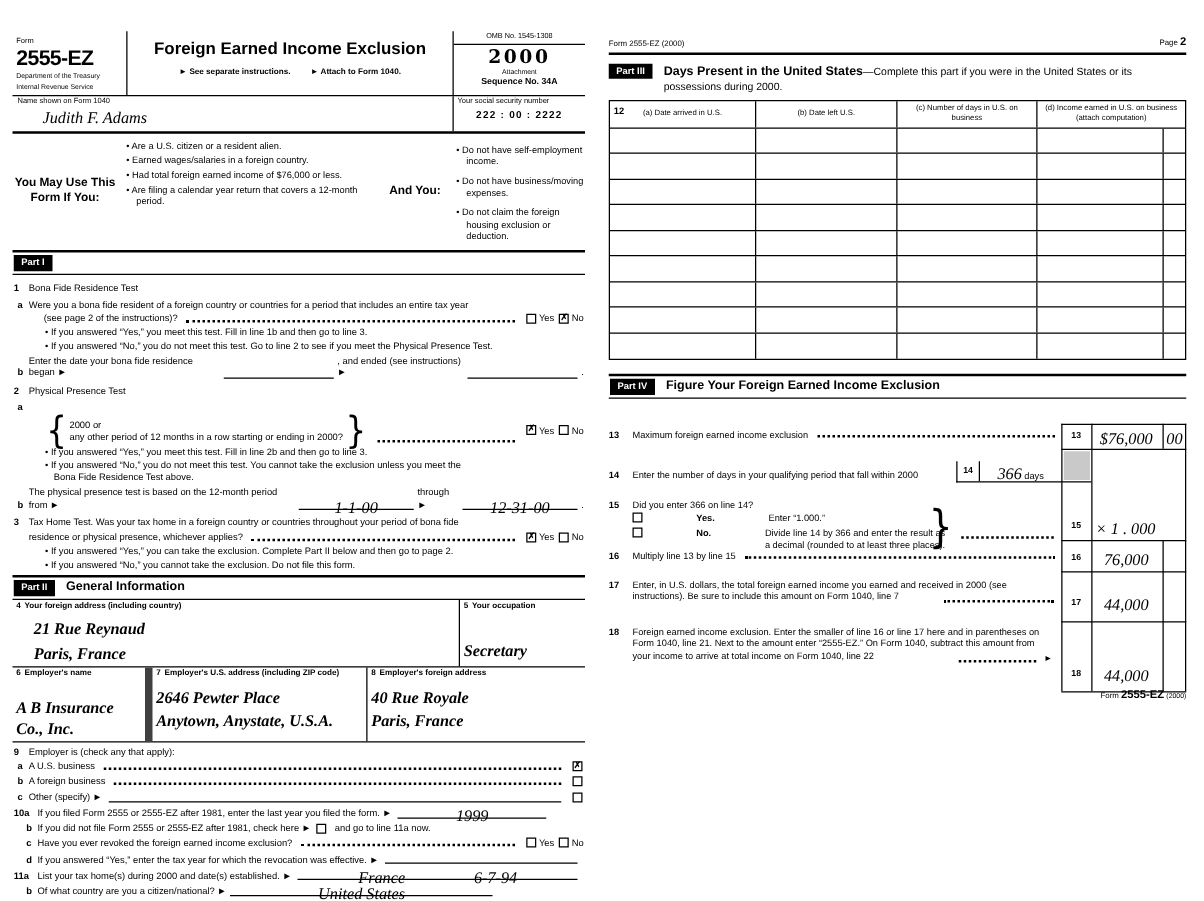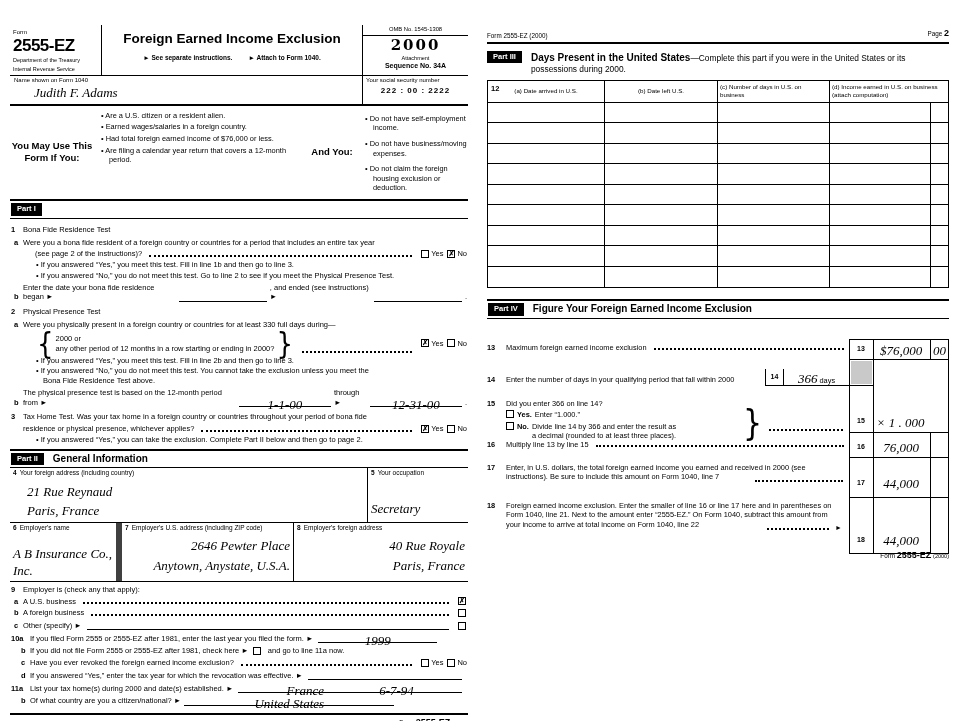--- a/index.html
+++ b/index.html
@@ -64,25 +64,25 @@
   .cbl { margin-left: 1px; font-size: 7.5px; flex: none; }
   .blank { border-bottom: 1.2px solid #000; display: inline-block; height: 10px; margin: 0 3px; text-align: center; flex: none; }
   .sline { flex: 1; border-bottom: 1.2px solid #000; display: flex; justify-content: center; gap: 55px; margin: 0 5px 1px; height: 10px; }
   .brace { font-size: 26px; font-weight: normal; line-height: 22px; transform: scaleY(1.15); flex: none; padding: 0 2px; font-family: "DejaVu Sans", sans-serif; }
   .bracecol { display: flex; flex-direction: column; }
 
   
   .t2 { border-bottom: 1.5px solid #000; }
   .t2r1 { display: flex; border-bottom: 1px solid #000; min-height: 46px; }
   .t2r2 { display: flex; min-height: 43px; }
-  .tcell { padding: 1px 3px; }
+  .tcell { padding: 1px 3px; font-weight: bold; }
   .flabel { font-size: 6.5px; }
   .flabel b { margin-right: 3px; }
   .addr { margin: 4px 0 0 14px; line-height: 1.5; }
-  .addrc { margin-top: 4px; line-height: 1.5; text-align: right; }
+  .addrc { margin-top: 4px; line-height: 1.5; text-align: left; }
   .c4 { flex: 1; border-right: 1px solid #000; }
   .c5 { width: 100px; display: flex; flex-direction: column; }
   .c5v { margin-top: auto; margin-bottom: 3px; }
   .c6 { width: 112px; border-right: 6px solid #404040; }
   .c7 { width: 172px; border-right: 1px solid #000; }
   .c8 { flex: 1; }
 
   
   .foot { border-top: 2px solid #000; margin-top: 3px; padding-top: 2px; display: flex; align-items: flex-end; font-size: 6.3px; }
   .foot .fl1 { flex: 1; }
@@ -90,21 +90,21 @@
   .fnum { font-weight: bold; font-size: 9px; }
   .fyr { font-size: 5.5px; }
 
   
   .p2hdr { display: flex; justify-content: space-between; align-items: flex-end; border-bottom: 2px solid #000; padding-bottom: 2px; font-size: 6.3px; }
   .pagenum { font-weight: bold; font-size: 9px; }
   .p3bar { display: flex; gap: 9px; margin-top: 7px; align-items: flex-start; }
   .p3title { font-size: 8.4px; line-height: 1.3; width: 392px; }
   .p3title b { font-size: 10px; }
   .t3 { border: 1.8px solid #000; margin-top: 5px; }
-  .t3h { display: flex; border-bottom: 1.5px solid #000; min-height: 22px; font-size: 6.2px; }
+  .t3h { display: flex; border-bottom: 1.5px solid #000; min-height: 22px; font-size: 6.2px; text-align: center; }
   .t3h > div { display: flex; align-items: center; justify-content: center; padding: 1px 2px; line-height: 1.25; }
   .tca { width: 117px; border-right: 1.5px solid #000; position: relative; }
   .tcb { width: 113px; border-right: 1.5px solid #000; }
   .tcc { width: 112px; border-right: 1.5px solid #000; }
   .tcd { flex: 1; }
   .l12 { position: absolute; left: 3px; top: 3px; font-weight: bold; font-size: 7.5px; }
   .t3r { display: flex; height: 20.5px; border-bottom: 1.5px solid #000; }
   .t3r:last-child { border-bottom: 0; }
   .t3r .tcd { display: flex; padding: 0; }
   .tcdm { flex: 1; }
@@ -122,21 +122,21 @@
   .avf { right: 21px; }
   .cents { position: absolute; right: 2px; width: 15px; text-align: center; }
   .pl { position: absolute; left: 0; width: 362px; display: flex; align-items: flex-end; }
   .plp { position: absolute; left: 0; width: 350px; }
   .pldots { position: absolute; border-bottom: 2px dotted #000; height: 0; }
   .plarrow { position: absolute; font-size: 7px; }
   .box14 { position: absolute; left: 278px; top: 30px; width: 84px; height: 17px; display: flex;
            border-left: 1.4px solid #000; border-bottom: 1.6px solid #000; }
   .box14n { width: 18px; border-right: 1.4px solid #000; text-align: center; font-weight: bold; font-size: 7px; padding-top: 3px; }
   .box14v { flex: 1; text-align: center; padding-top: 2px; }
-  .cbrow { position: absolute; display: flex; align-items: flex-start; }
+  .cbrow { position: absolute; display: flex; align-items: flex-start; gap: 40px; }
   .cbrow .cb { margin: 0 3px 0 0; }
   .p4brace { position: absolute; left: 256px; top: 64px; font-size: 30px; transform: scaleY(1.2); font-family: "DejaVu Sans", sans-serif; }
   .p2foot { position: absolute; right: 0; top: 522px; font-size: 6.3px; }
 </style>
 </head>
 <body>
 
 <div id="canvas">
 
   <div class="page" id="page1">
@@ -222,21 +222,20 @@
         <span>, and ended (see instructions)  ►</span>
         <span class="blank" style="width:88px"><span class="fv"></span></span>
         <span>.</span>
       </div>
       <div class="rowt" style="margin-top:5px">
           <span class="ln">2</span>
           <span>Physical Presence Test</span>
         </div>
       <div class="rowt">
           <span class="lt">a</span>
-          <span>Were you physically present in a foreign country or countries for at least 330 full days during—</span>
         </div>
       <div class="rowt cont" style="align-items:center">
         <span class="brace">{</span>
         <div class="bracecol">
           <span>2000 or</span>
           <span>any other period of 12 months in a row starting or ending in 2000?</span>
         </div>
         <span class="brace">}</span>
         <span class="lead" style="align-self:flex-end"></span>
         <span class="cb">✗</span>
@@ -261,20 +260,21 @@
         </div>
       <div class="row cont" style="margin-left:12px">
         <span>residence or physical presence, whichever applies?</span>
         <span class="lead"></span>
         <span class="cb">✗</span>
           <span class="cbl">Yes</span>
         <span class="cb"></span>
           <span class="cbl">No</span>
       </div>
       <div class="bul">If you answered “Yes,” you can take the exclusion. Complete Part II below and then go to page 2.</div>
+      <div class="bul">If you answered “No,” you cannot take the exclusion. Do not file this form.</div>
     </div>
 
     <div class="partbar">
       <span class="plabel">Part II</span>
       <span class="ptitle">General Information</span>
     </div>
 
     <div class="t2">
       <div class="t2r1">
         <div class="tcell c4">

